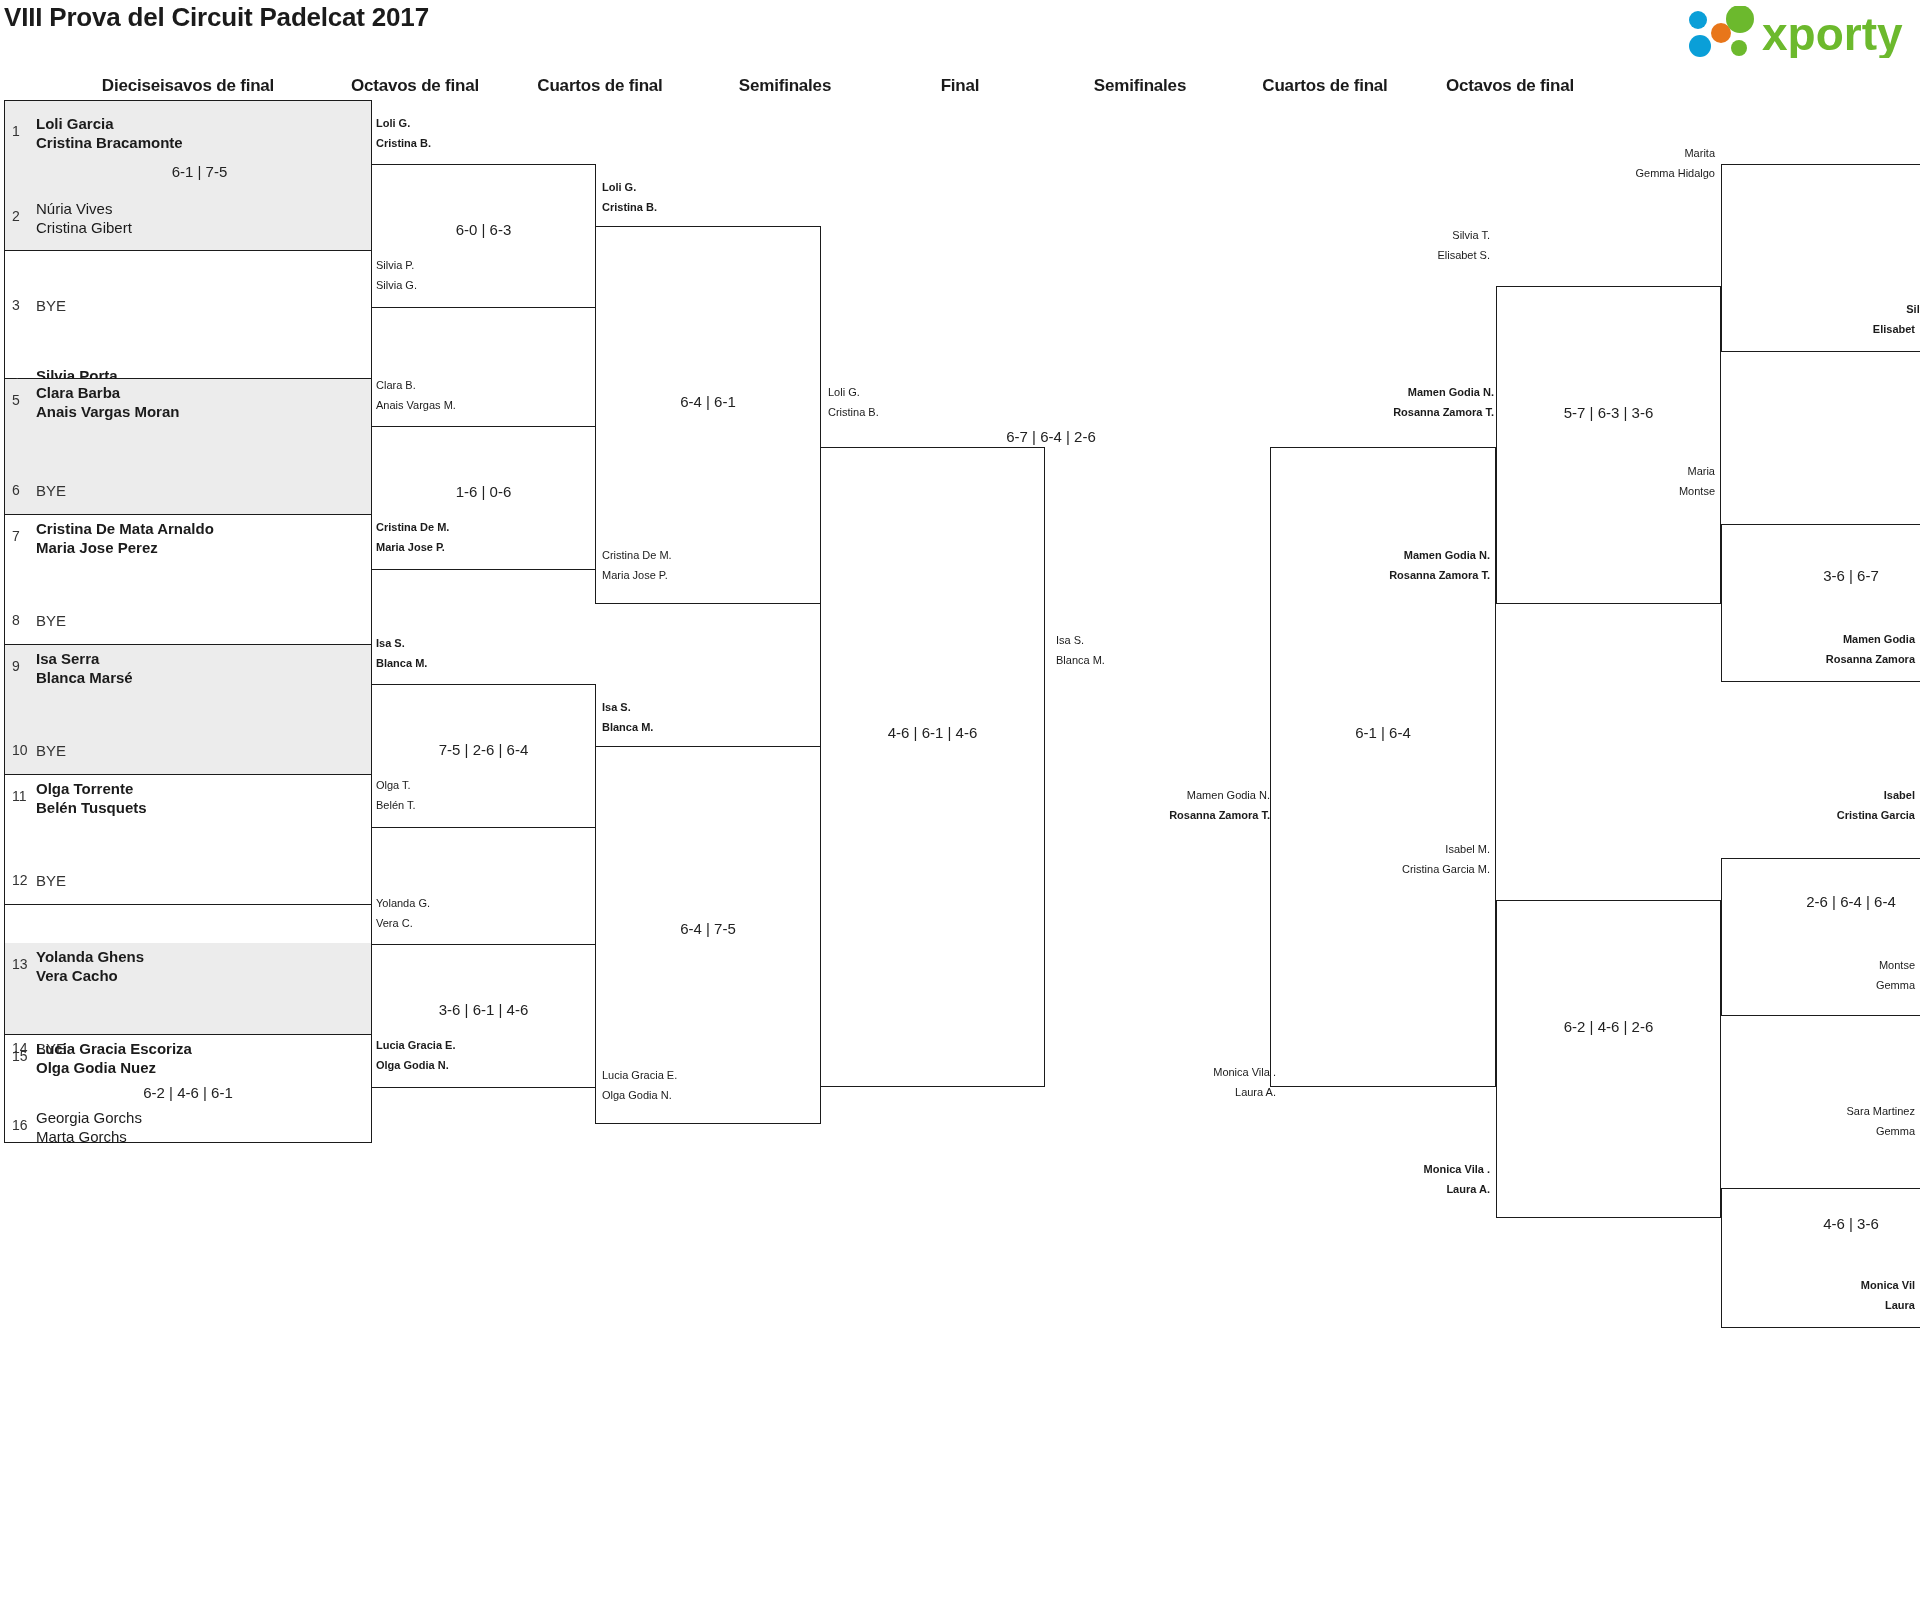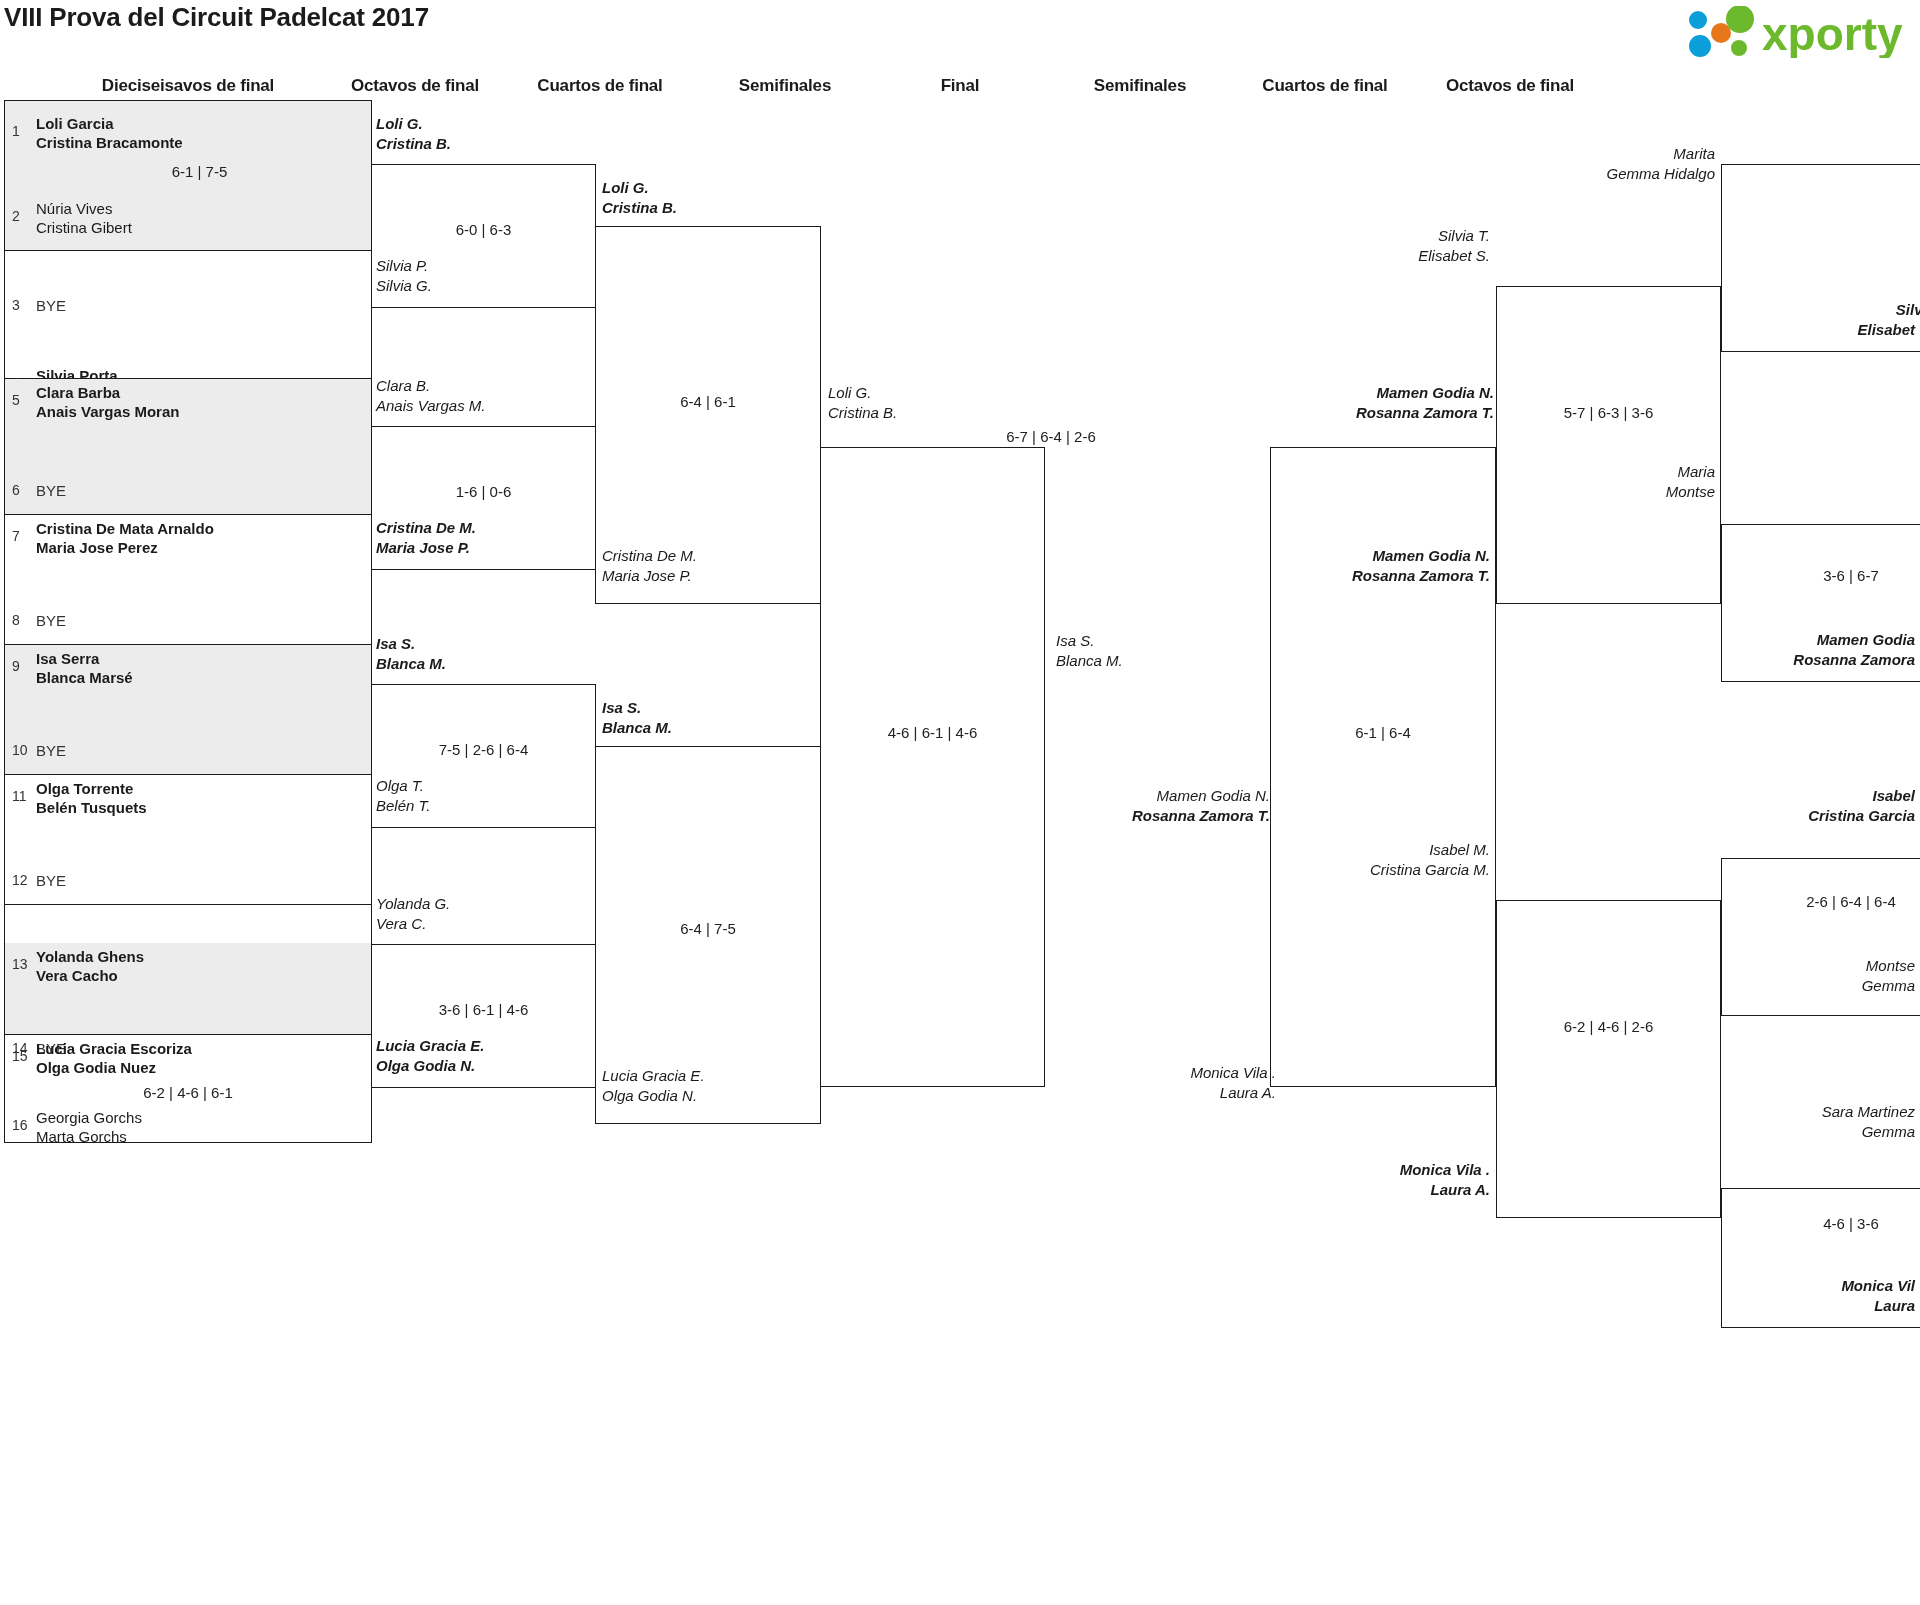--- a/index.html
+++ b/index.html
@@ -33,21 +33,21 @@
   .seed-team{position:absolute;left:31px;font-size:15px;line-height:19px;white-space:nowrap;}
   .seed-team.win{font-weight:700;}
   .seed-score{position:absolute;left:0;right:0;text-align:center;font-size:15px;color:#222;}
   .bye{position:absolute;left:31px;font-size:15px;color:#333;}
 
   
   .mbox{box-sizing:border-box;border:1.5px solid #1b1b1b;}
   .mbox-score{position:absolute;left:0;right:0;text-align:center;font-size:15px;color:#222;white-space:nowrap;}
 
   
-  .tm{position:absolute;font-size:15px;line-height:19px;white-space:nowrap;font-style:italic;}
+  .tm{position:absolute;font-size:11px;line-height:19px;white-space:nowrap;}
   .tm.win{font-weight:700;}
   .tm.r{text-align:right;}
 </style>
 </head>
 <body>
 
 <div class="abs" id="title-block">
   <div id="title-line1">VIII Prova del Circuit Padelcat 2017</div>
 </div>
 

